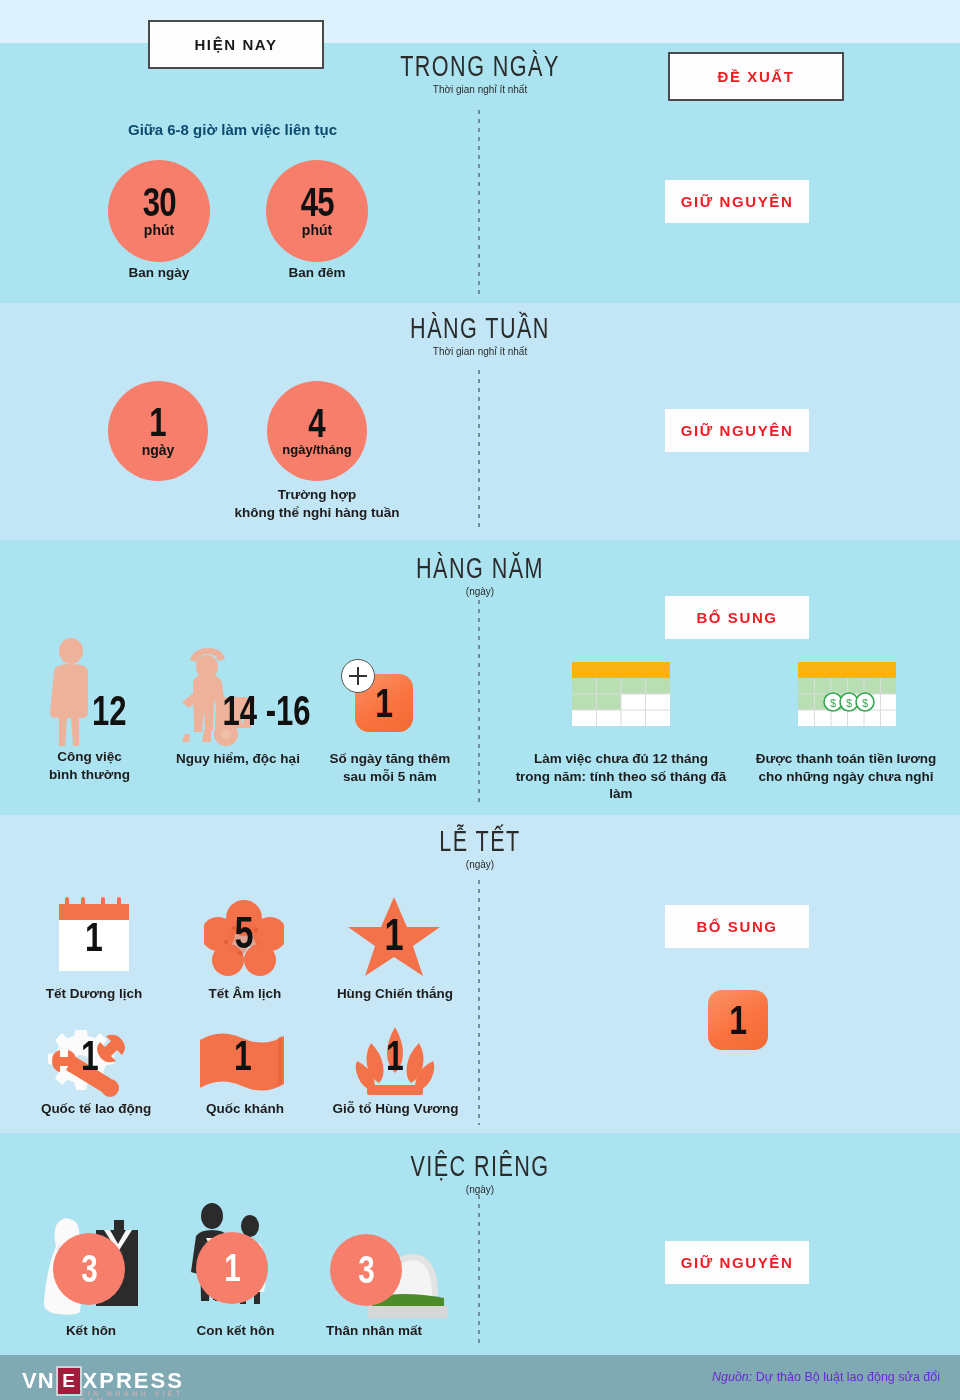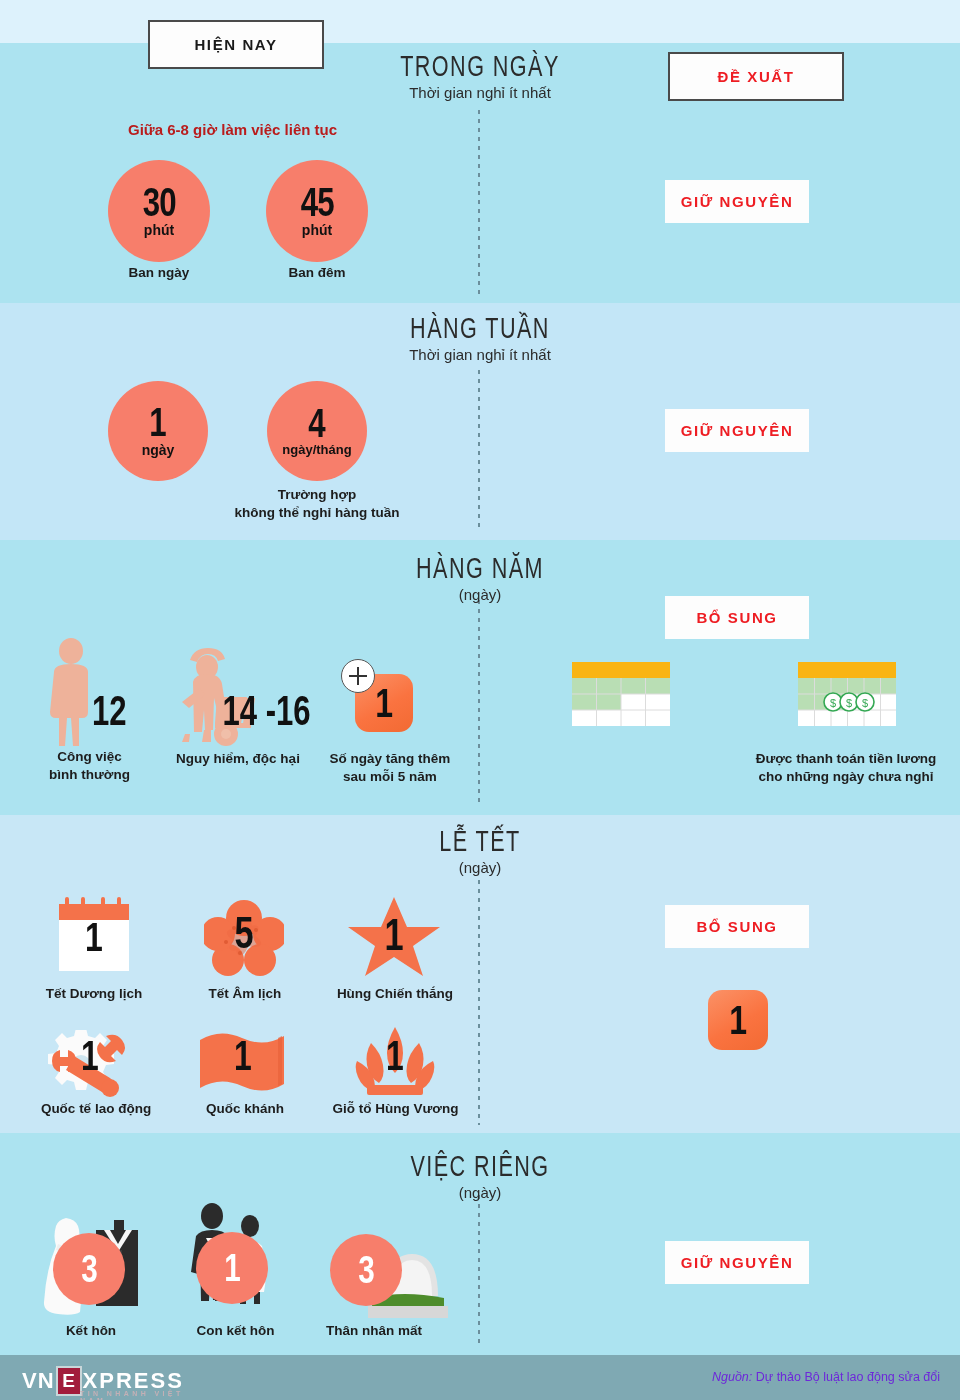--- a/index.html
+++ b/index.html
@@ -52,42 +52,42 @@
   .sec-title {
     position: absolute; text-align: center; width: 300px; left: 330px;
     color: #2b2b2b;
   }
   .sec-title .big {
     font-size: 30px; font-weight: 400; letter-spacing: 2px;
     transform: scaleX(0.72); transform-origin: center;
     white-space: nowrap; line-height: 1.05;
   }
   .sec-title .sub {
-    font-size: 15px; font-weight: 500; margin-top: 2px; color: #2b2b2b;
+    font-size: 10px; font-weight: 500; margin-top: 2px; color: #2b2b2b;
   }
 
   
   .circle {
     position: absolute; border-radius: 50%;
     background: #f77e6b;
     display: flex; flex-direction: column;
     align-items: center; justify-content: center;
   }
   .circle .num {
     font-size: 40px; font-weight: 700; color: #111; line-height: 0.92;
     transform: scaleX(0.78); letter-spacing: -1px;
   }
   .circle .unit { font-size: 14px; font-weight: 600; color: #111; margin-top: 1px; }
 
   .cap {
     position: absolute; text-align: center; font-size: 13.5px;
     font-weight: 700; color: #1d1d1d; line-height: 1.3;
   }
   .headline {
-    position: absolute; font-size: 15px; font-weight: 600; color: #b91c1c;
+    position: absolute; font-size: 15px; font-weight: 600; color: #0c4a6e;
   }
 
   
   .squircle {
     position: absolute; border-radius: 14px;
     background: linear-gradient(150deg,#fb9267 0%, #fa7340 55%, #f26a33 100%);
     display:flex; align-items:center; justify-content:center;
   }
   .squircle .num { font-size: 40px; font-weight: 700; color:#111; transform: scaleX(0.8); }
 
@@ -239,20 +239,22 @@
       <rect x="0" y="32" width="49" height="16" fill="#b9deb4"></rect>
       <g stroke="#dcdcdc" stroke-width="1">
         <line x1="24.5" y1="16" x2="24.5" y2="64"></line>
         <line x1="49" y1="16" x2="49" y2="64"></line>
         <line x1="73.5" y1="16" x2="73.5" y2="64"></line>
         <line x1="0" y1="32" x2="98" y2="32"></line>
         <line x1="0" y1="48" x2="98" y2="48"></line>
       </g>
     </svg>
   </div>
+  <div class="cap" style="left:505px; top:750px; width:232px; white-space:pre-line;">Làm việc chưa đủ 12 tháng
+trong năm: tính theo số tháng đã làm</div>
 
   <div class="calgrid" style="left:798px; top:662px;">
     <svg width="98" height="64" viewBox="0 0 98 64">
       <rect x="0" y="0" width="98" height="16" fill="#f9b413"></rect>
       <rect x="0" y="16" width="98" height="48" fill="#fff"></rect>
       <rect x="0" y="16" width="98" height="16" fill="#b9deb4"></rect>
       <rect x="0" y="32" width="49" height="16" fill="#b9deb4"></rect>
       <g stroke="#dcdcdc" stroke-width="1">
         <line x1="16.5" y1="16" x2="16.5" y2="64"></line>
         <line x1="33" y1="16" x2="33" y2="64"></line>

